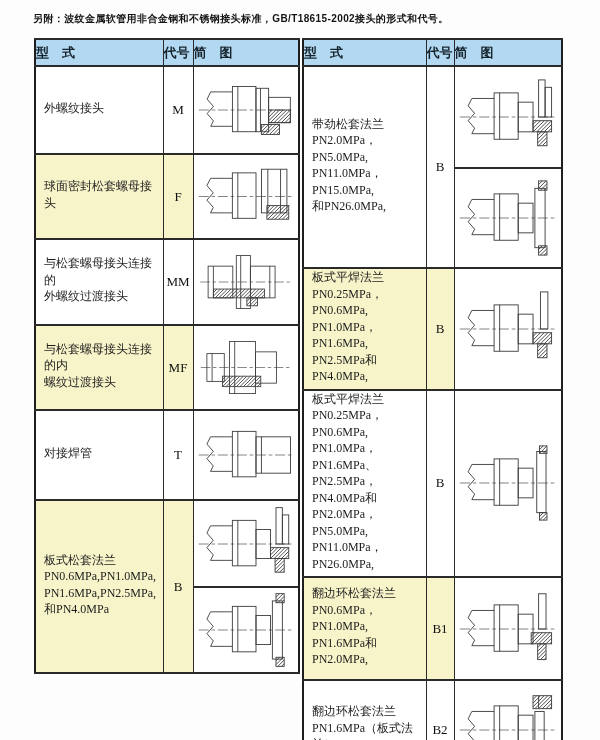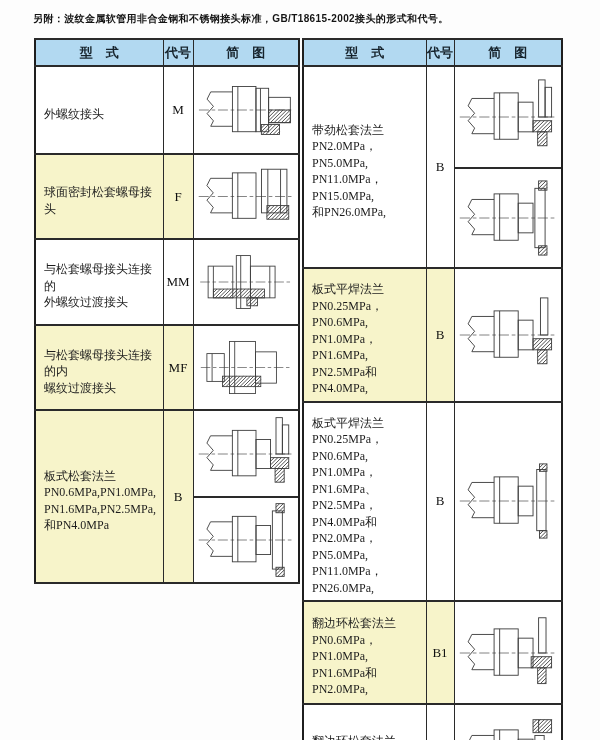--- a/index.html
+++ b/index.html
@@ -25,26 +25,26 @@
   table.tbl.right { left:302px; width:259px; }
   .tbl th, .tbl td {
     border-left:1px solid #2a2a2a; border-right:1px solid #2a2a2a;
     border-top:2px solid #2a2a2a; border-bottom:2px solid #2a2a2a;
     overflow:hidden;
   }
   tr.hd { height:27px; }
   tr.hd th {
     background:#b2d9f1;
     font-size:13px; font-weight:bold; color:#16232c;
-    text-align:center; vertical-align:middle;
+    text-align:left; vertical-align:middle;
   }
   td.type {
     font-family:"Liberation Serif","DejaVu Serif",serif;
     font-size:12px; line-height:16.5px; color:#1c1c1c;
-    padding:12px 2px 4px 8px; vertical-align:middle;
+    padding:0 2px 4px 8px; vertical-align:middle;
     white-space:pre-line; text-align:left;
   }
   td.code {
     font-family:"Liberation Serif","DejaVu Serif",serif;
     font-size:13px; color:#101010; text-align:center; vertical-align:middle;
   }
   td.diag { padding:0; vertical-align:middle; }
   tr.hl td.type, tr.hl td.code { background:#f7f4ca; }
   .dstack { display:flex; flex-direction:column; width:100%; }
   .dstack .dbox + .dbox { border-top:2px solid #2a2a2a; }
@@ -200,20 +200,40 @@
                 <line x1="32" y1="64" x2="44" y2="52"></line>
                 <line x1="36" y1="64" x2="48" y2="52"></line>
                 <line x1="40" y1="64" x2="52" y2="52"></line>
                 <line x1="44" y1="64" x2="56" y2="52"></line>
                 <line x1="48" y1="64" x2="60" y2="52"></line>
                 <line x1="52" y1="64" x2="64" y2="52"></line>
                 <line x1="56" y1="64" x2="68" y2="52"></line>
                 <line x1="60" y1="64" x2="72" y2="52"></line>
                 <line x1="64" y1="64" x2="72" y2="56"></line>
                 <line x1="68" y1="64" x2="72" y2="60"></line>
+                <line x1="3" y1="42" x2="107" y2="42" stroke-width="0.7" stroke-dasharray="11 3 4 3"></line>
+              </g>
+            </svg>
+          </div>
+    </td>
+  </tr>
+  <tr style="height:90px">
+    <td class="type">对接焊管</td>
+    <td class="code">T</td>
+    <td class="diag">
+      <div class="dbox" style="height:84px">
+            <svg viewBox="0 0 110 84" width="100" height="78" preserveAspectRatio="xMidYMid meet">
+              <g fill="none" stroke="#3e3e3e" stroke-width="1">
+                <path d="M16 22 l-4 8 l7 8 l-7 8 l7 8 l-3 6"></path>
+                <line x1="16" y1="22" x2="40" y2="22"></line>
+                <line x1="16" y1="60" x2="40" y2="60"></line>
+                <rect x="40" y="16" width="26" height="50"></rect>
+                <line x1="46" y1="16" x2="46" y2="66"></line>
+                <rect x="66" y="22" width="38" height="40"></rect>
+                <line x1="72" y1="22" x2="72" y2="62"></line>
                 <line x1="3" y1="42" x2="107" y2="42" stroke-width="0.7" stroke-dasharray="11 3 4 3"></line>
               </g>
             </svg>
           </div>
     </td>
   </tr>
   <tr style="height:148px" class="hl">
     <td class="type">板式松套法兰
 PN0.6MPa,PN1.0MPa,
 PN1.6MPa,PN2.5MPa,

